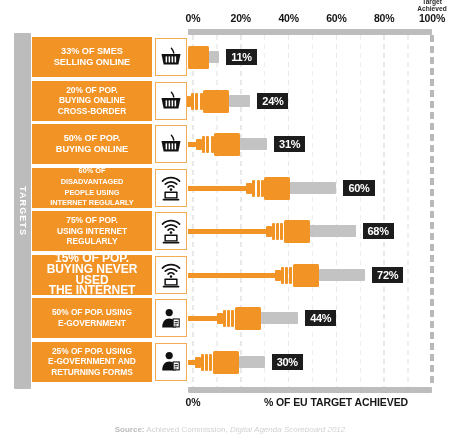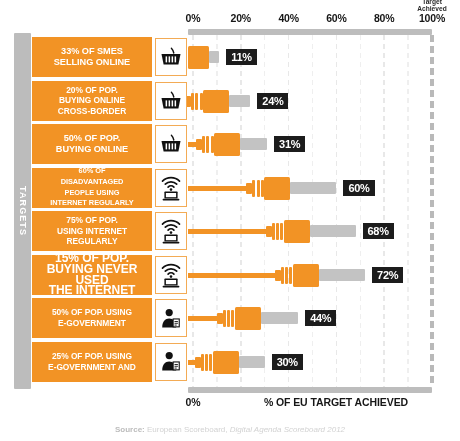--- a/index.html
+++ b/index.html
@@ -365,20 +365,21 @@
             <rect x="14.5" y="14.8" width="3.4" height="0.9" fill="#111"></rect>
             <rect x="14.5" y="16.6" width="2.2" height="0.9" fill="#111"></rect>
           </svg>
         </div>
       </div>
       <div class="row" style="top: 340.5px; width: 384px;">
         <div class="label-box" style="font-size: 8.4px;">
           <div class="lt">
             <div>25% OF POP. USING</div>
             <div>E-GOVERNMENT AND</div>
+            <div>RETURNING FORMS</div>
           </div>
         </div>
         <div class="bar-wrap">
           <div class="cable" style="left: 157px; width: 6.622px;"></div>
           <div class="plug-tip" style="left: 163.622px; width: 6px;"></div>
           <div class="plug-ribs" style="left: 169.622px; width: 12px;">
             <div class="rib" style="left: 0px; width: 3px;"></div>
             <div class="rib" style="left: 4.2px; width: 3px;"></div>
             <div class="rib" style="left: 8.4px; width: 3px;"></div>
           </div>
@@ -399,16 +400,16 @@
         </div>
       </div>
     </div>
 
   <div class="plot-bot-bar"></div>
 
   <div class="bot-zero">0%</div>
   <div class="bot-title">% OF EU TARGET ACHIEVED</div>
 
   <div class="source">
-    <b>Source:</b><span> European Scoreboard, </span><i>Digital Agenda Scoreboard 2012</i>
+    <b>Source:</b><span> Achieved Commission, </span><i>Digital Agenda Scoreboard 2012</i>
   </div>
 
 </div>
 
 </body></html>

